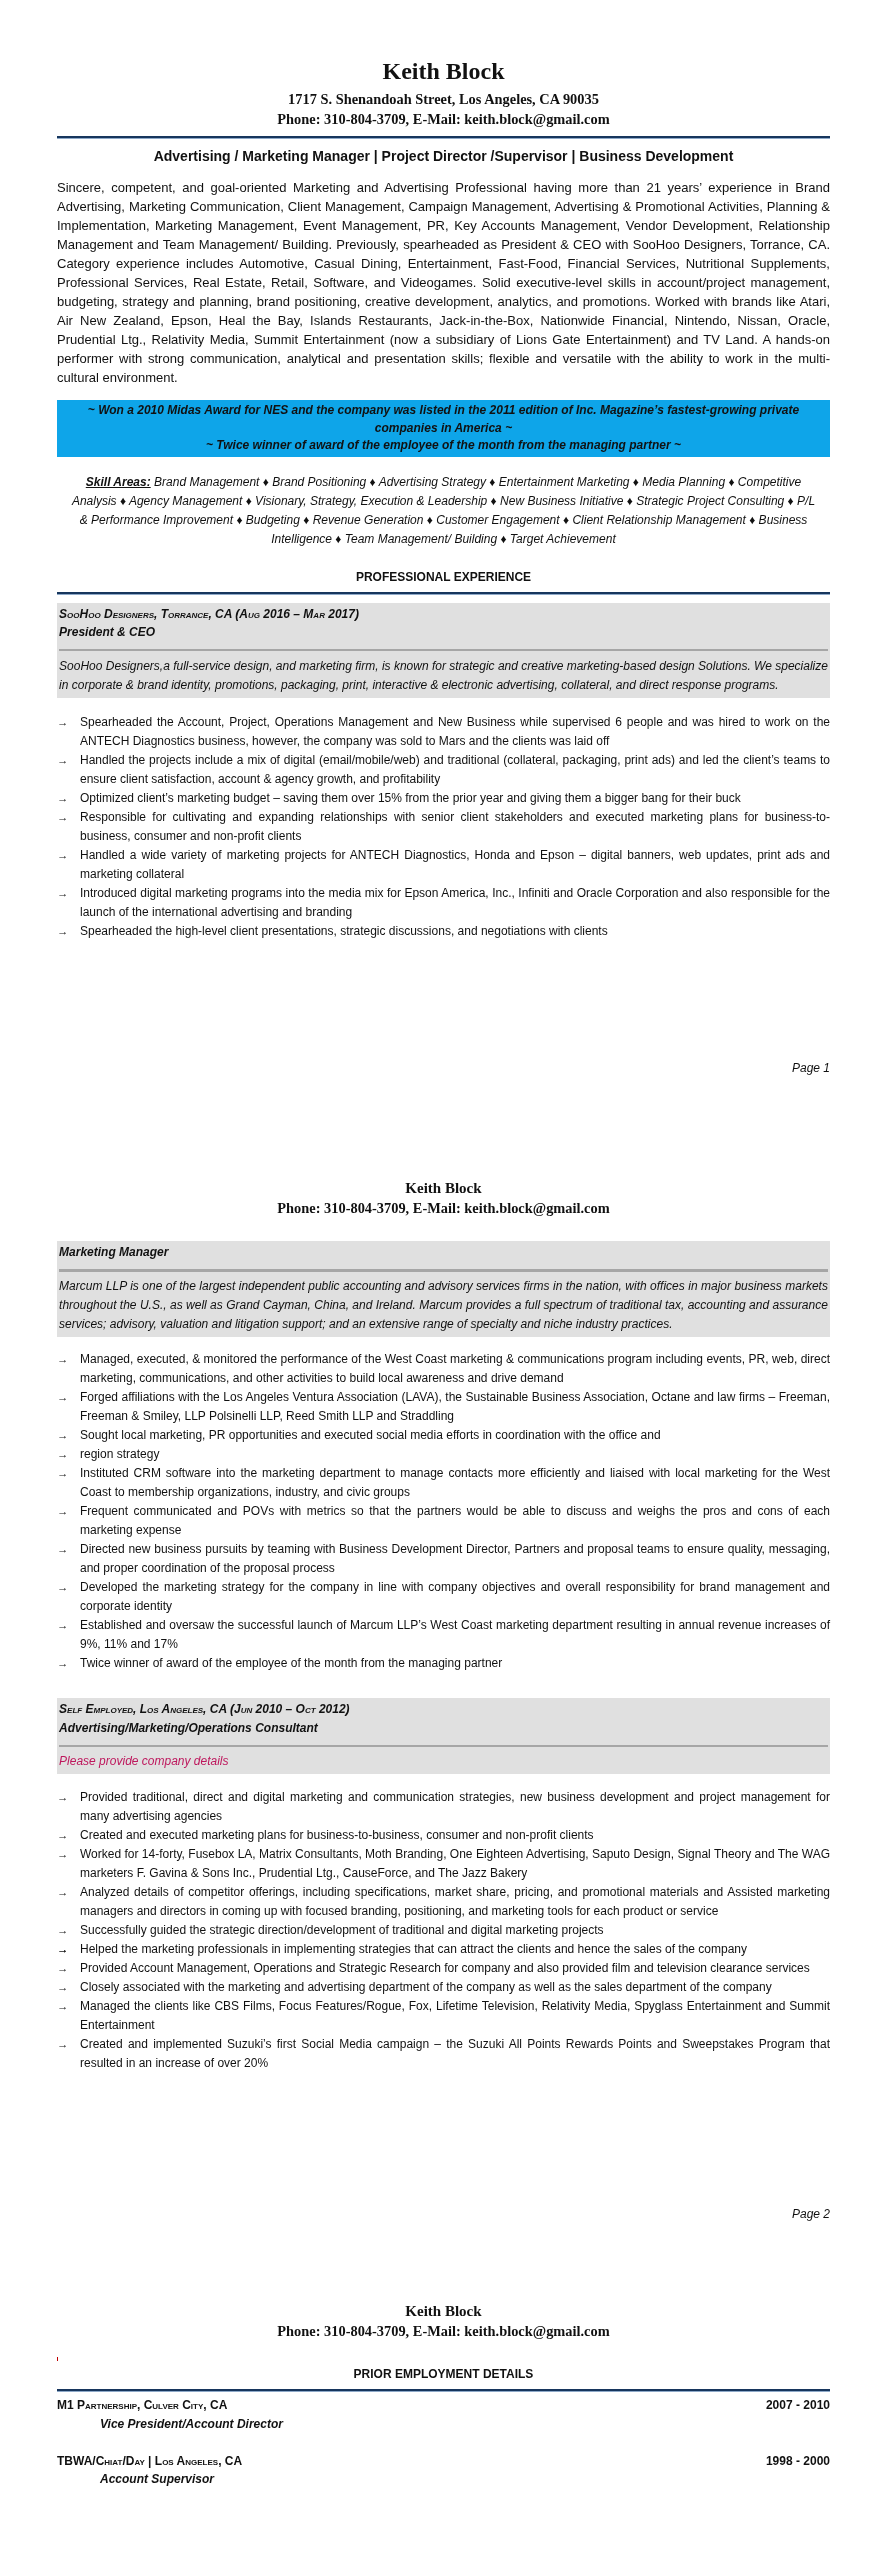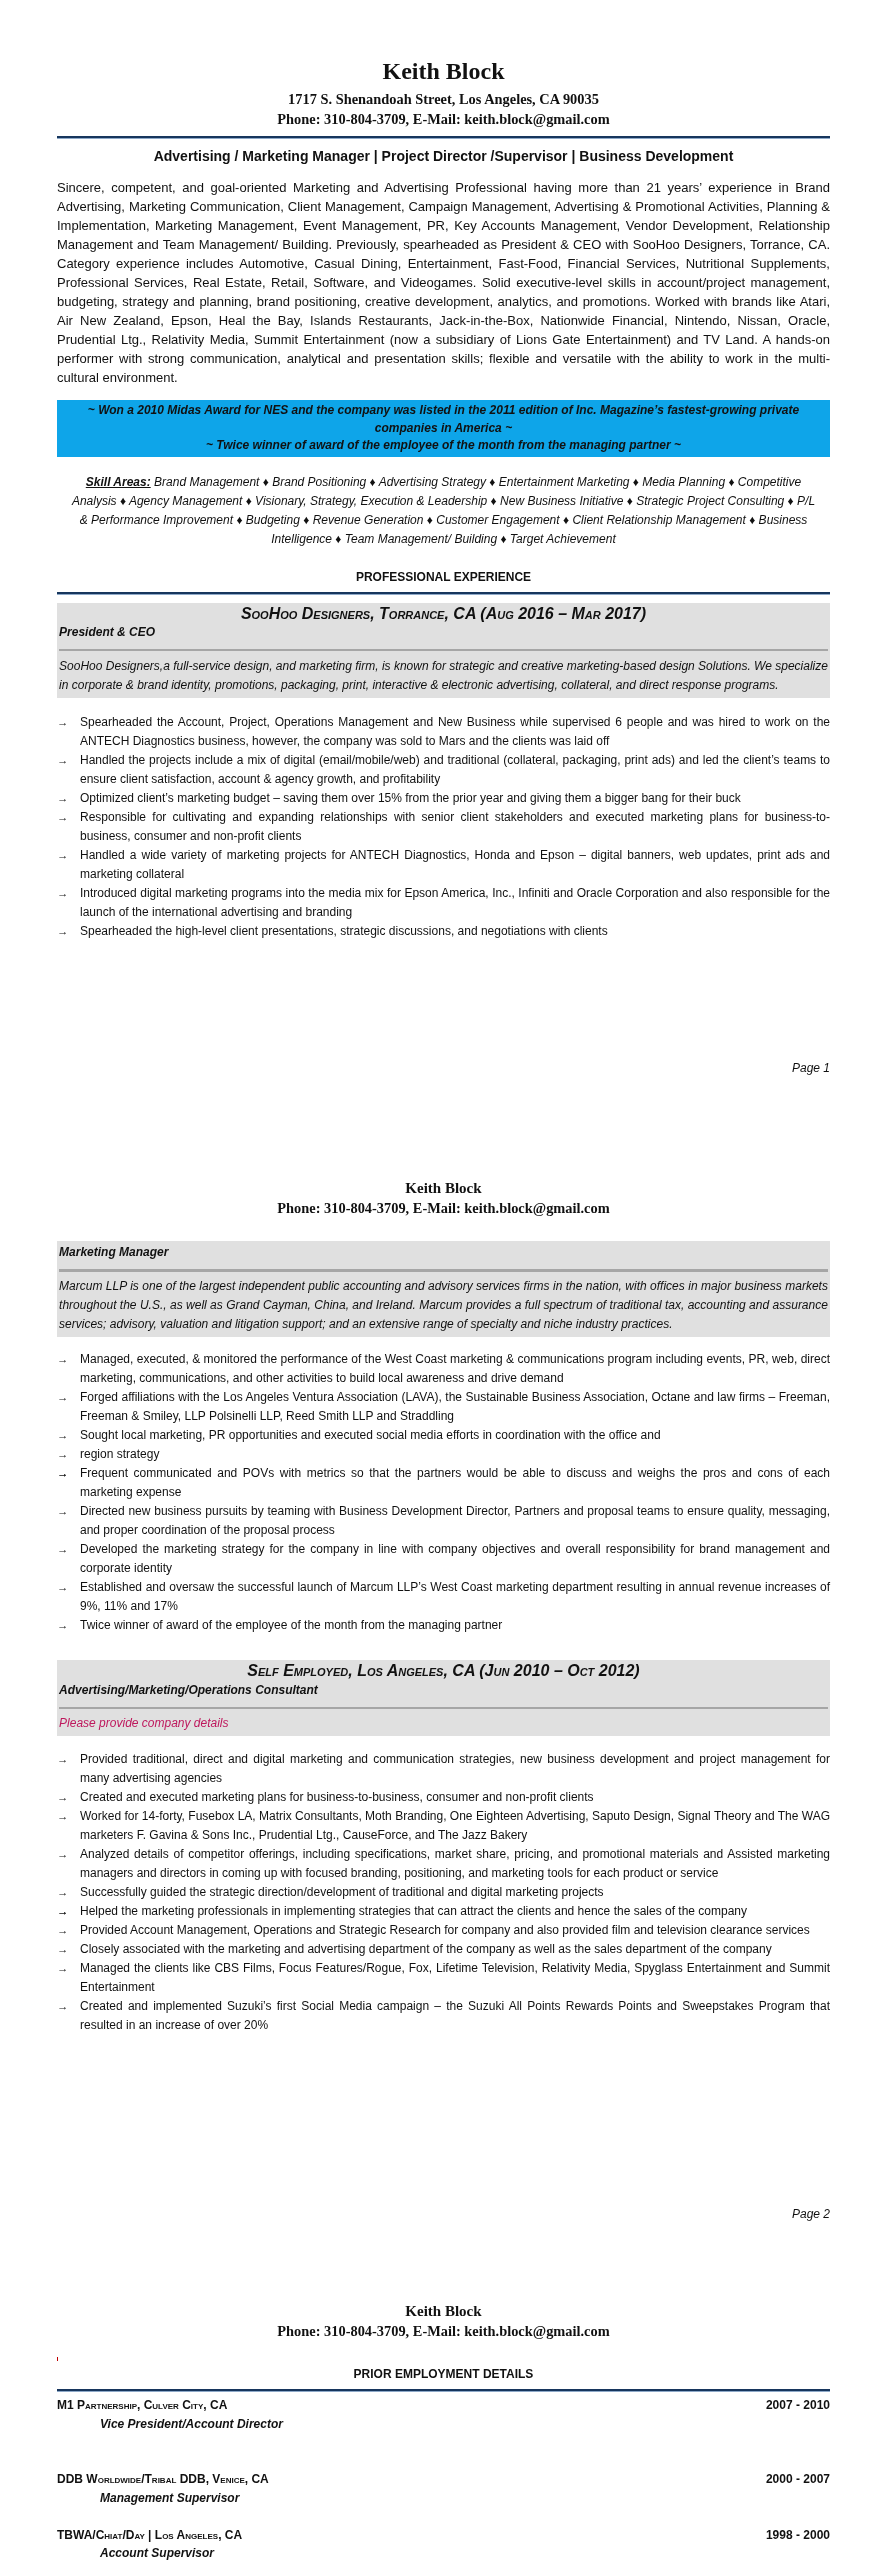--- a/index.html
+++ b/index.html
@@ -43,23 +43,22 @@
     margin: 15.5px 10.3px 0 10.3px;
   }
   .skills .lbl { font-weight: bold; text-decoration: underline; }
   .section-title {
     text-align: center; font-weight: bold; font-size: 12px; line-height: 17.5px; margin-top: 20.6px; margin-bottom: 5.2px;
   }
   .job-box {
     background: #e0e0e0; padding: 2.1px 2.1px 3.1px 2.1px; margin-top: 7.2px;
   }
   .company {
-    font-weight: bold; font-style: italic; font-size: 16px; line-height: 18.5px;
+    font-weight: bold; font-style: italic; font-size: 12px; line-height: 18.5px;
     font-variant: small-caps;
-    text-align: center;
   }
   .role { font-weight: bold; font-style: italic; font-size: 12px; line-height: 18.5px; }
   .desc { font-style: italic; font-size: 12px; line-height: 19px; text-align: justify; }
   .desc.blue { color: #be185d; font-style: italic; }
   ul.bullets { list-style: none; margin-top: 15.5px; }
   ul.bullets li {
     position: relative; padding-left: 23px; font-size: 12px; line-height: 19px;
     text-align: justify; margin-bottom: 0;
   }
   ul.bullets li .arrow {
@@ -129,21 +128,21 @@
       <div class="role">Marketing Manager</div>
       <div class="rule-gray"></div>
       <div class="desc">Marcum LLP is one of the largest independent public accounting and advisory services firms in the nation, with offices in major business markets throughout the U.S., as well as Grand Cayman, China, and Ireland. Marcum provides a full spectrum of traditional tax, accounting and assurance services; advisory, valuation and litigation support; and an extensive range of specialty and niche industry practices.</div>
     </div>
 
     <ul class="bullets" style="margin-top:13.4px;">
       <li><span class="arrow">→</span><span>Managed, executed, &amp; monitored the performance of the West Coast marketing &amp; communications program including events, PR, web, direct marketing, communications, and other activities to build local awareness and drive demand</span></li>
       <li><span class="arrow">→</span><span>Forged affiliations with the Los Angeles Ventura Association (LAVA), the Sustainable Business Association, Octane and law firms – Freeman, Freeman &amp; Smiley, LLP Polsinelli LLP, Reed Smith LLP and Straddling</span></li>
       <li><span class="arrow">→</span><span>Sought local marketing, PR opportunities and executed social media efforts in coordination with the office and</span></li>
       <li><span class="arrow">→</span><span>region strategy</span></li>
-      <li><span class="arrow">→</span></li>
+      <li><span class="arrow">→</span><span>Instituted CRM software into the marketing department to manage contacts more efficiently and liaised with local marketing for the West Coast to membership organizations, industry, and civic groups</span></li>
       <li><span class="arrow">→</span><span>Frequent communicated and POVs with metrics so that the partners would be able to discuss and weighs the pros and cons of each marketing expense</span></li>
       <li><span class="arrow">→</span><span>Directed new business pursuits by teaming with Business Development Director, Partners and proposal teams to ensure quality, messaging, and proper coordination of the proposal process</span></li>
       <li><span class="arrow">→</span><span>Developed the marketing strategy for the company in line with company objectives and overall responsibility for brand management and corporate identity</span></li>
       <li><span class="arrow">→</span><span>Established and oversaw the successful launch of Marcum LLP’s West Coast marketing department  resulting in annual revenue increases of 9%, 11% and 17%</span></li>
       <li><span class="arrow">→</span><span>Twice winner of award of the employee of the month from the managing partner</span></li>
     </ul>
 
     <div class="job-box" style="margin-top:25px;">
       <div class="company">Self Employed, Los Angeles, CA (Jun 2010 – Oct 2012)</div>
       <div class="role">Advertising/Marketing/Operations Consultant</div>
@@ -178,27 +177,20 @@
     <div class="rule-blue"></div>
 
     <div>
       <div style="margin-top:4.1px;">
         <div class="prior-row" style="margin-top:0;">
           <span class="prior-company">M1 Partnership, Culver City, CA</span>
           <span class="prior-years">2007 - 2010</span>
         </div>
         <div class="prior-role">Vice President/Account Director</div>
       </div>
-      <div style="margin-top:37px;">
-        <div class="prior-row" style="margin-top:0;">
-          <span class="prior-company">DDB Worldwide/Tribal DDB, Venice, CA</span>
-          <span class="prior-years">2000 - 2007</span>
-        </div>
-        <div class="prior-role">Management Supervisor</div>
-      </div>
       <div style="margin-top:18.5px;">
         <div class="prior-row" style="margin-top:0;">
           <span class="prior-company">TBWA/Chiat/Day | Los Angeles, CA</span>
           <span class="prior-years">1998 - 2000</span>
         </div>
         <div class="prior-role">Account Supervisor</div>
       </div>
 
     </div>
 

